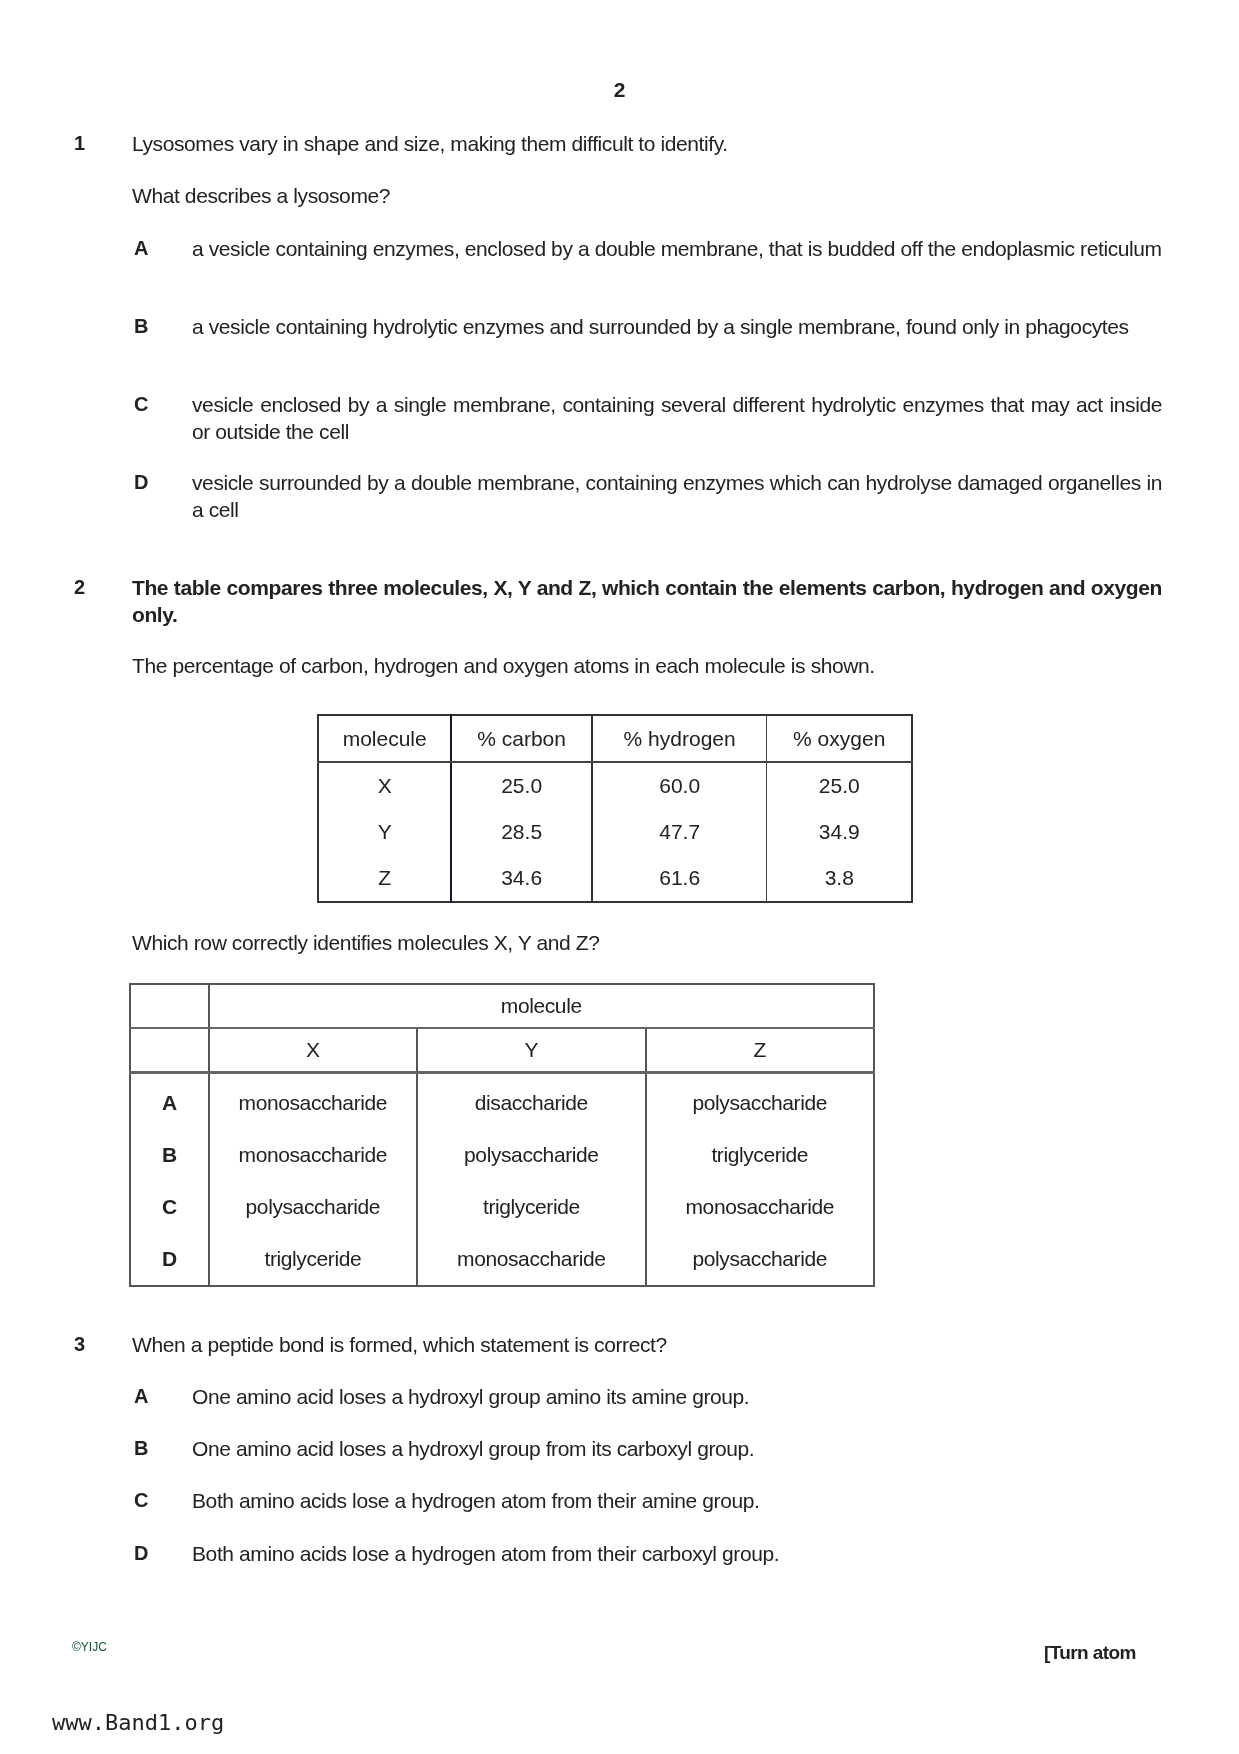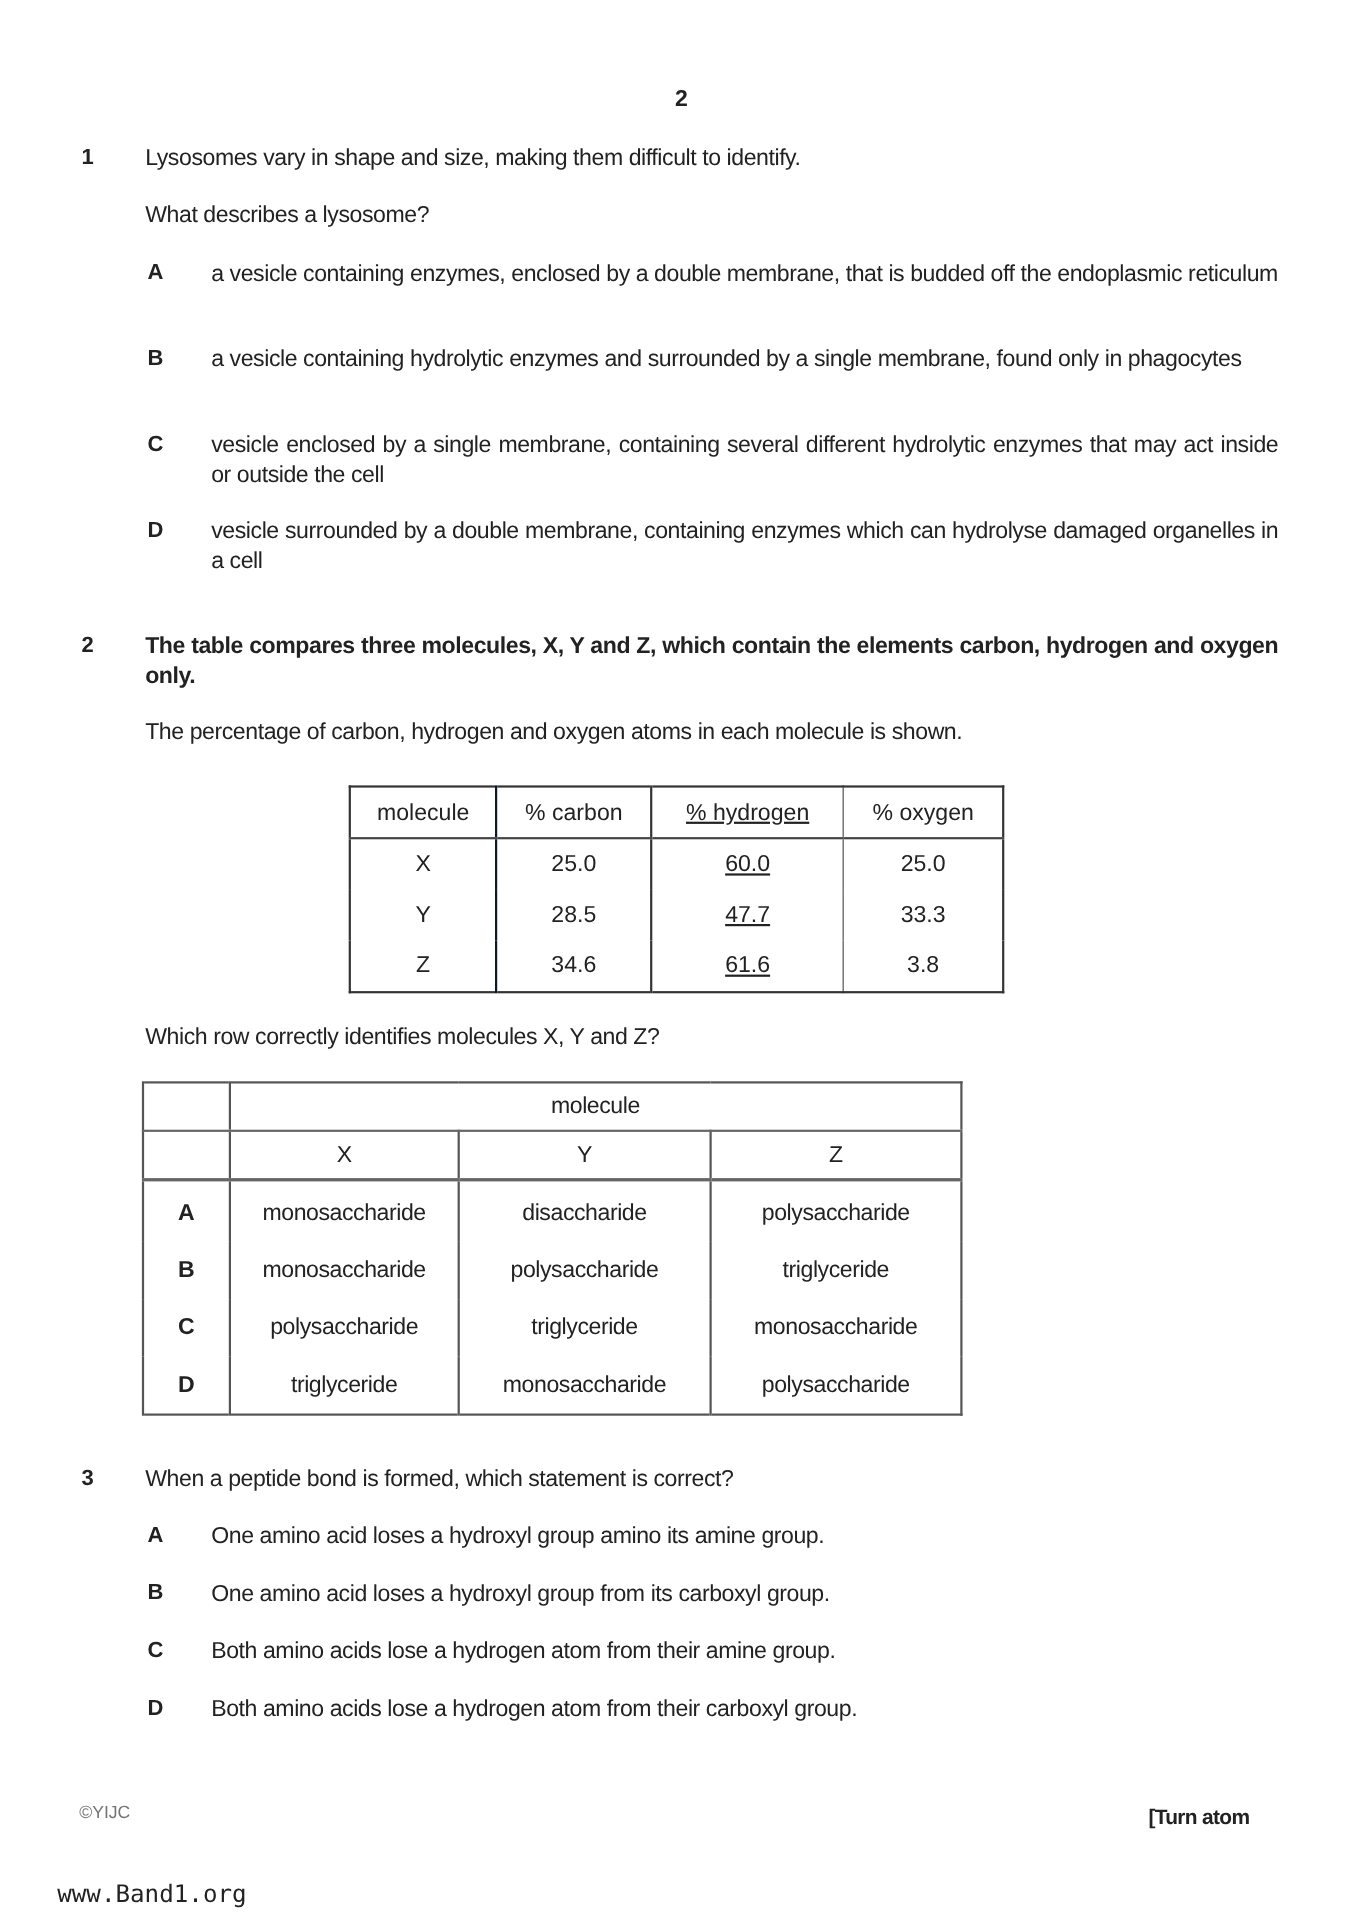--- a/index.html
+++ b/index.html
@@ -16,32 +16,32 @@
   .opt-text { left: 192px; width: 970px; text-align: justify; }
   .opt-text.nojust { text-align: left; }
 
   table { border-collapse: collapse; position: absolute; }
   #t1 { left: 317px; top: 714px; width: 596px; border: 2px solid #333; }
   #t1 th, #t1 td { font-size: 21px; text-align: center; font-weight: normal; color:#222; }
   #t1 th { height: 43px; border-bottom: 2px solid #444; border-left: 1px solid #444; }
   #t1 td { height: 44px; border-left: 1px solid #444; }
   #t1 th:first-child, #t1 td:first-child { border-left: 1px solid #bbb; }
   #t1 th:nth-child(2), #t1 td:nth-child(2) { border-left: 2px solid #0f172a; }
-  #t1 th:nth-child(3), #t1 td:nth-child(3) { border-left: 2px solid #333; text-decoration: underline; }
+  #t1 th:nth-child(3), #t1 td:nth-child(3) { border-left: 2px solid #333; }
   #t1 th:nth-child(4), #t1 td:nth-child(4) { border-left: 1px solid #444; }
 
   #t2 { left: 129px; top: 983px; width: 746px; border: 2px solid #555; }
   #t2 th, #t2 td { font-size: 21px; text-align: center; font-weight: normal; color:#222; border-left: 2px solid #555; letter-spacing: -0.4px; }
   #t2 tr.hdr1 th { height: 40px; border-bottom: 2px solid #666; }
   #t2 tr.hdr2 th { height: 40px; border-bottom: 3px solid #666; }
   #t2 td { height: 50px; }
   #t2 td.rowlabel { font-weight: bold; width: 75px; }
   #t2 tr.first td { padding-top: 4px; }
 
-  .footer-left { left: 72px; top: 1640px; font-size: 16px; color: #737373; }
+  .footer-left { left: 72px; top: 1640px; font-size: 12px; color: #14532d; }
   .footer-right { left: 1044px; top: 1642px; font-size: 19px; font-weight: bold; letter-spacing: -0.6px; }
   .watermark { left: 52px; top: 1670px; font-family: "DejaVu Sans Mono", monospace; font-size: 22px; color: #222; margin-top: 40px; }
 </style>
 </head>
 <body>
 
 <div class="abs page-num">2</div>
 
 <div>
   <div class="abs txt qnum" style="top:130px;">1</div>
@@ -79,21 +79,21 @@
       <tr>
         <td>X</td>
         <td>25.0</td>
         <td>60.0</td>
         <td>25.0</td>
       </tr>
       <tr>
         <td>Y</td>
         <td>28.5</td>
         <td>47.7</td>
-        <td>33.3</td>
+        <td>34.9</td>
       </tr>
       <tr>
         <td>Z</td>
         <td>34.6</td>
         <td>61.6</td>
         <td>3.8</td>
       </tr>
     </tbody>
   </table>
 

